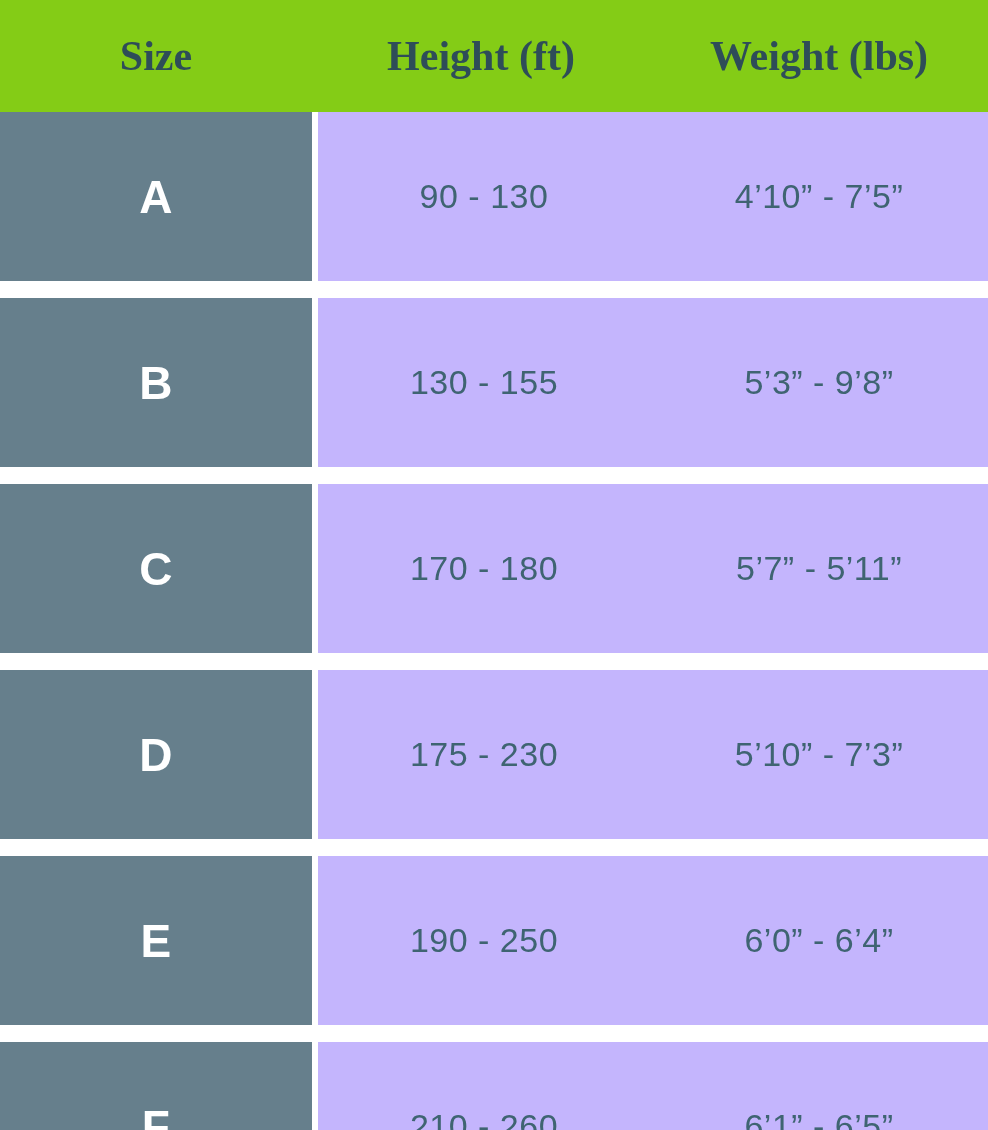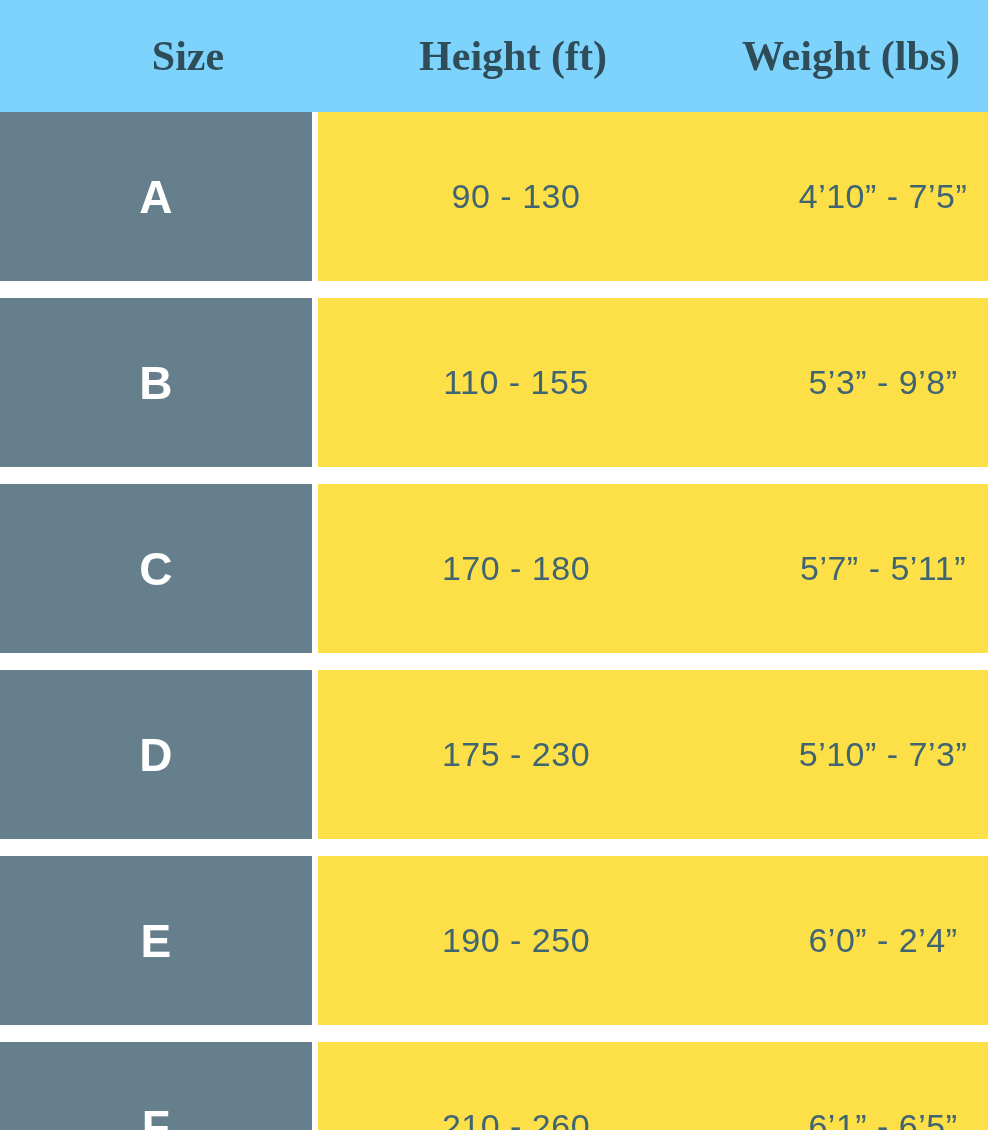--- a/index.html
+++ b/index.html
@@ -15,22 +15,21 @@
   }
   .size-chart {
     width: 988px;
     display: flex;
     flex-direction: column;
   }
   .chart-header {
     display: flex;
     height: 112px;
     align-items: center;
-    background: #7dd3fc;
-    padding-left: 32px;
+    background: #84cc16;
   }
   .chart-header .hcell {
     font-family: "Liberation Serif", serif;
     font-weight: bold;
     font-size: 42px;
     color: #2e4d58;
     text-align: center;
     line-height: 1;
   }
   .col-size {
@@ -55,29 +54,28 @@
     color: #ffffff;
     font-family: "Liberation Sans", sans-serif;
     font-weight: bold;
     font-size: 46px;
     display: flex;
     align-items: center;
     justify-content: center;
     letter-spacing: 0.5px;
   }
   .cell-data {
-    background: #fde047;
+    background: #c4b5fd;
     color: #3f6472;
     font-family: "Liberation Sans", sans-serif;
     font-size: 34px;
     display: flex;
     align-items: center;
     justify-content: center;
     letter-spacing: 0.5px;
-    padding-left: 32px;
   }
   .gap {
     width: 6px;
     flex: 0 0 6px;
     background: #ffffff;
   }
   .row-gap {
     height: 16px;
     background: #ffffff;
   }
@@ -97,21 +95,21 @@
     <div class="cell-size col-size">A</div>
     <div class="gap"></div>
     <div class="cell-data" style="width:332px;flex:0 0 332px">90 - 130</div>
     <div class="cell-data col-height">4’10” - 7’5”</div>
   </div>
   <div class="row-gap"></div>
 
   <div class="chart-row">
     <div class="cell-size col-size">B</div>
     <div class="gap"></div>
-    <div class="cell-data" style="width:332px;flex:0 0 332px">110 - 155</div>
+    <div class="cell-data" style="width:332px;flex:0 0 332px">130 - 155</div>
     <div class="cell-data col-height">5’3” - 9’8”</div>
   </div>
   <div class="row-gap"></div>
 
   <div class="chart-row">
     <div class="cell-size col-size">C</div>
     <div class="gap"></div>
     <div class="cell-data" style="width:332px;flex:0 0 332px">170 - 180</div>
     <div class="cell-data col-height">5’7” - 5’11”</div>
   </div>
@@ -122,21 +120,21 @@
     <div class="gap"></div>
     <div class="cell-data" style="width:332px;flex:0 0 332px">175 - 230</div>
     <div class="cell-data col-height">5’10” - 7’3”</div>
   </div>
   <div class="row-gap"></div>
 
   <div class="chart-row">
     <div class="cell-size col-size">E</div>
     <div class="gap"></div>
     <div class="cell-data" style="width:332px;flex:0 0 332px">190 - 250</div>
-    <div class="cell-data col-height">6’0” - 2’4”</div>
+    <div class="cell-data col-height">6’0” - 6’4”</div>
   </div>
   <div class="row-gap"></div>
 
   <div class="chart-row">
     <div class="cell-size col-size">F</div>
     <div class="gap"></div>
     <div class="cell-data" style="width:332px;flex:0 0 332px">210 - 260</div>
     <div class="cell-data col-height">6’1” - 6’5”</div>
   </div>
 

